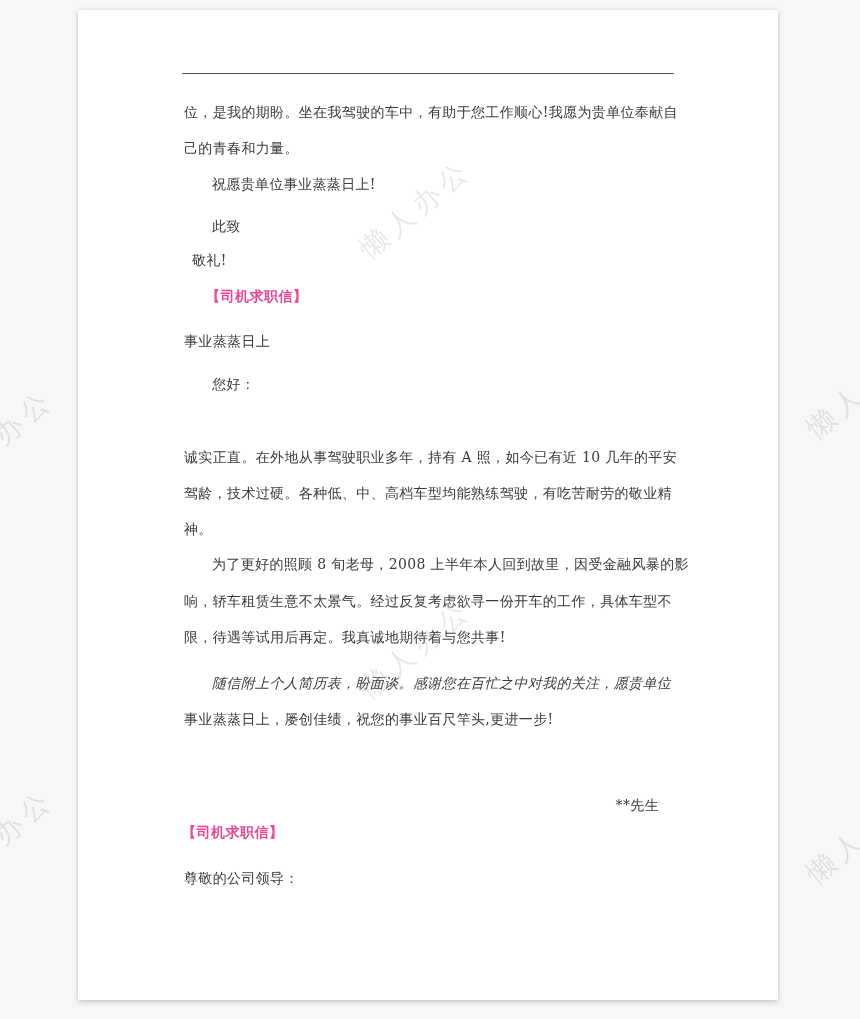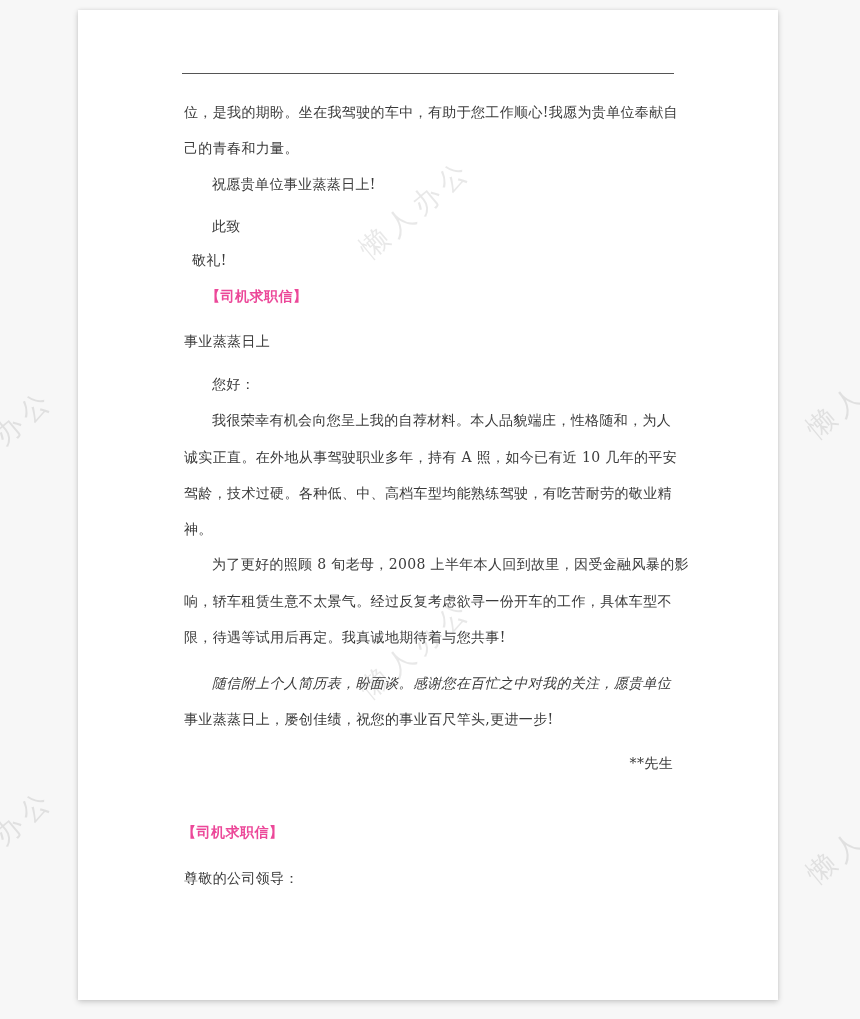--- a/index.html
+++ b/index.html
@@ -44,21 +44,22 @@
   .indent { left: 134px; }
   .heading {
     font-family: "DejaVu Sans", "Liberation Sans", sans-serif;
     font-weight: bold;
     color: #ec4899;
     font-size: 14px;
     letter-spacing: 0.5px;
   }
   .right {
     left: auto;
-    right: 105px;
+    right: 119px;
+    margin-top: 42px;
   }
   .watermark {
     position: absolute;
     font-family: "DejaVu Serif", "Liberation Serif", serif;
     font-size: 28px;
     color: rgba(0,0,0,0.09);
     transform: rotate(-40deg);
     transform-origin: center center;
     white-space: nowrap;
     letter-spacing: 6px;
@@ -84,21 +85,20 @@
   <div class="line" style="top:128px;">己的青春和力量。</div>
   <div class="line indent" style="top:164px;">祝愿贵单位事业蒸蒸日上!</div>
   <div class="line indent" style="top:206px;">此致</div>
   <div class="line" style="top:240px;margin-left:8px;">敬礼!</div>
 
   <div class="line heading" style="left:128px; top:276px;">【司机求职信】</div>
 
   <div class="line" style="top:321px;">事业蒸蒸日上</div>
   <div class="line indent" style="top:364px;text-align:right;">您好：</div>
 
-  <div class="line indent" style="top:400px;">我很荣幸有机会向您呈上我的自荐材料。本人品貌端庄，性格随和，为人</div>
   <div class="line" style="top:437px;">诚实正直。在外地从事驾驶职业多年，持有 A 照，如今已有近 10 几年的平安</div>
   <div class="line" style="top:473px;">驾龄，技术过硬。各种低、中、高档车型均能熟练驾驶，有吃苦耐劳的敬业精</div>
   <div class="line" style="top:509px;">神。</div>
 
   <div class="line indent" style="top:544px;">为了更好的照顾 8 旬老母，2008 上半年本人回到故里，因受金融风暴的影</div>
   <div class="line" style="top:581px;">响，轿车租赁生意不太景气。经过反复考虑欲寻一份开车的工作，具体车型不</div>
   <div class="line" style="top:617px;">限，待遇等试用后再定。我真诚地期待着与您共事!</div>
 
   <div class="line indent" style="top:663px;font-style:italic;">随信附上个人简历表，盼面谈。感谢您在百忙之中对我的关注，愿贵单位</div>
   <div class="line" style="top:699px;">事业蒸蒸日上，屡创佳绩，祝您的事业百尺竿头,更进一步!</div>

